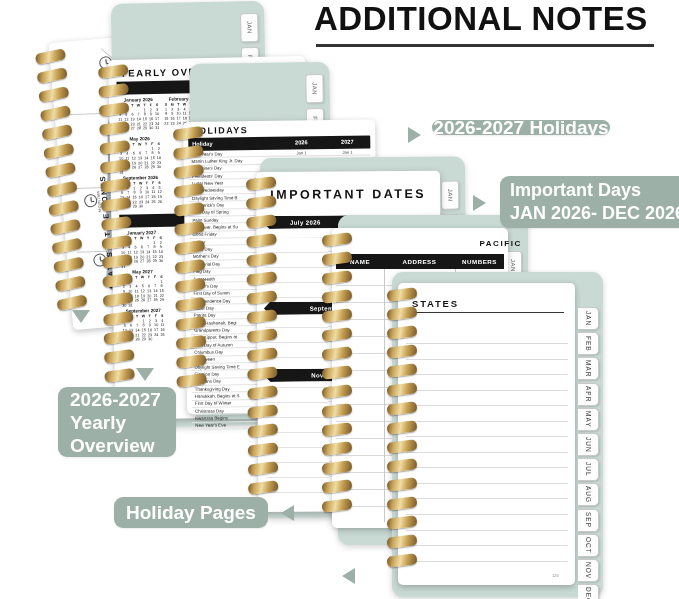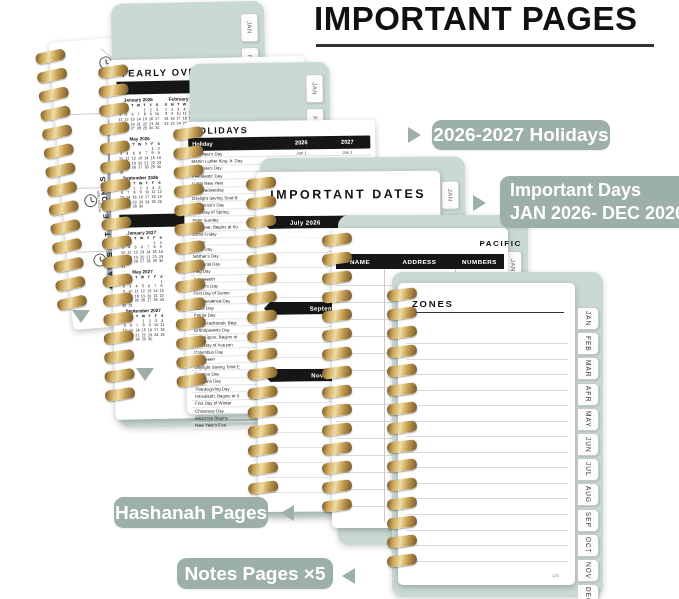--- a/index.html
+++ b/index.html
@@ -88,21 +88,21 @@
   .pagenum{position:absolute;left:154px;top:290px;font-size:4px;color:#888;}
   .month-tabs{position:absolute;display:flex;flex-direction:column;}
   .side-tab{height:21px;width:20px;background:#fdfdfd;border:1px solid #c9c9c9;border-left:none;
         border-radius:0 5px 5px 0;writing-mode:vertical-rl;font-size:6.5px;color:#444;
         display:flex;align-items:center;justify-content:center;letter-spacing:1px;
         box-shadow:1px 1px 2px rgba(0,0,0,.15);margin-bottom:2.2px;}
 
   
   .badge{position:absolute;background:var(--badge);color:#fff;font-weight:bold;border-radius:9px;
         display:flex;align-items:center;white-space:pre-line;box-shadow:0 1px 2px rgba(0,0,0,.08);}
-  #badge-holidays{left:432px;top:120px;width:178px;height:30px;font-size:19px;justify-content:center;}
+  #badge-holidays{left:432px;top:120px;width:178px;height:15px;font-size:19px;justify-content:center;}
   #badge-important{left:500px;top:176px;width:178px;height:52px;font-size:18px;padding-left:10px;line-height:23px;}
   #badge-usa{left:2px;top:331px;width:88px;height:32px;font-size:20px;justify-content:center;}
   #badge-yearly{left:58px;top:387px;width:106px;height:70px;font-size:19px;padding-left:12px;line-height:23px;}
   #badge-contacts{left:114px;top:497px;width:154px;height:31px;font-size:19px;justify-content:center;}
   #badge-notes{left:177px;top:558px;width:156px;height:31px;font-size:19px;justify-content:center;}
   .tri{position:absolute;width:0;height:0;}
   .tri-right{border-top:8px solid transparent;border-bottom:8px solid transparent;border-left:13px solid var(--badge);}
   .tri-left{border-top:8px solid transparent;border-bottom:8px solid transparent;border-right:13px solid var(--badge);}
   .tri-down{border-left:9px solid transparent;border-right:9px solid transparent;border-top:13px solid var(--badge);}
   #arr-holidays{left:408px;top:127px;} #arr-important{left:473px;top:195px;}
@@ -942,21 +942,21 @@
         <div class="coil"></div>
         <div class="coil"></div>
         <div class="coil"></div>
         <div class="coil"></div>
       </div>
   </div>
 
   <div class="nb" id="nb-notes" style="left:398px;top:283px;width:220px;height:330px;">
     <div class="cover" style="left:-6px;top:-11px;width:211px;height:325px;"></div>
     <div class="page" style="left:0;top:0;width:177px;height:302px;"></div>
-    <div class="notes-title">ZONES</div>
+    <div class="notes-title">STATES</div>
     <div class="notes-lines"></div>
     <div class="pagenum">126</div>
     <div class="month-tabs" style="left:180px;top:24px;">
         <div class="side-tab">JAN</div>
         <div class="side-tab">FEB</div>
         <div class="side-tab">MAR</div>
         <div class="side-tab">APR</div>
         <div class="side-tab">MAY</div>
         <div class="side-tab">JUN</div>
         <div class="side-tab">JUL</div>
@@ -985,20 +985,22 @@
       </div>
   </div>
 
   <div class="tri tri-right" id="arr-holidays"></div>
   <div class="badge" id="badge-holidays">2026-2027 Holidays</div>
   <div class="tri tri-right" id="arr-important"></div>
   <div class="badge" id="badge-important">Important Days
 JAN 2026- DEC 2026</div>
   <div class="tri tri-down" id="arr-usa"></div>
   <div class="tri tri-down" id="arr-yearly"></div>
-  <div class="badge" id="badge-contacts">Hashanah Pages</div>
+  <div class="badge" id="badge-yearly">2026-2027
+Yearly
+Overview</div>
+  <div class="badge" id="badge-contacts">Holiday Pages</div>
   <div class="tri tri-left" id="arr-contacts"></div>
-  <div class="badge" id="badge-notes">Notes Pages ×5</div>
   <div class="tri tri-left" id="arr-notes"></div>
 
-  <div id="main-title">IMPORTANT PAGES</div>
+  <div id="main-title">ADDITIONAL NOTES</div>
   <div id="title-underline"></div>
 </div>
 
 </body></html>

